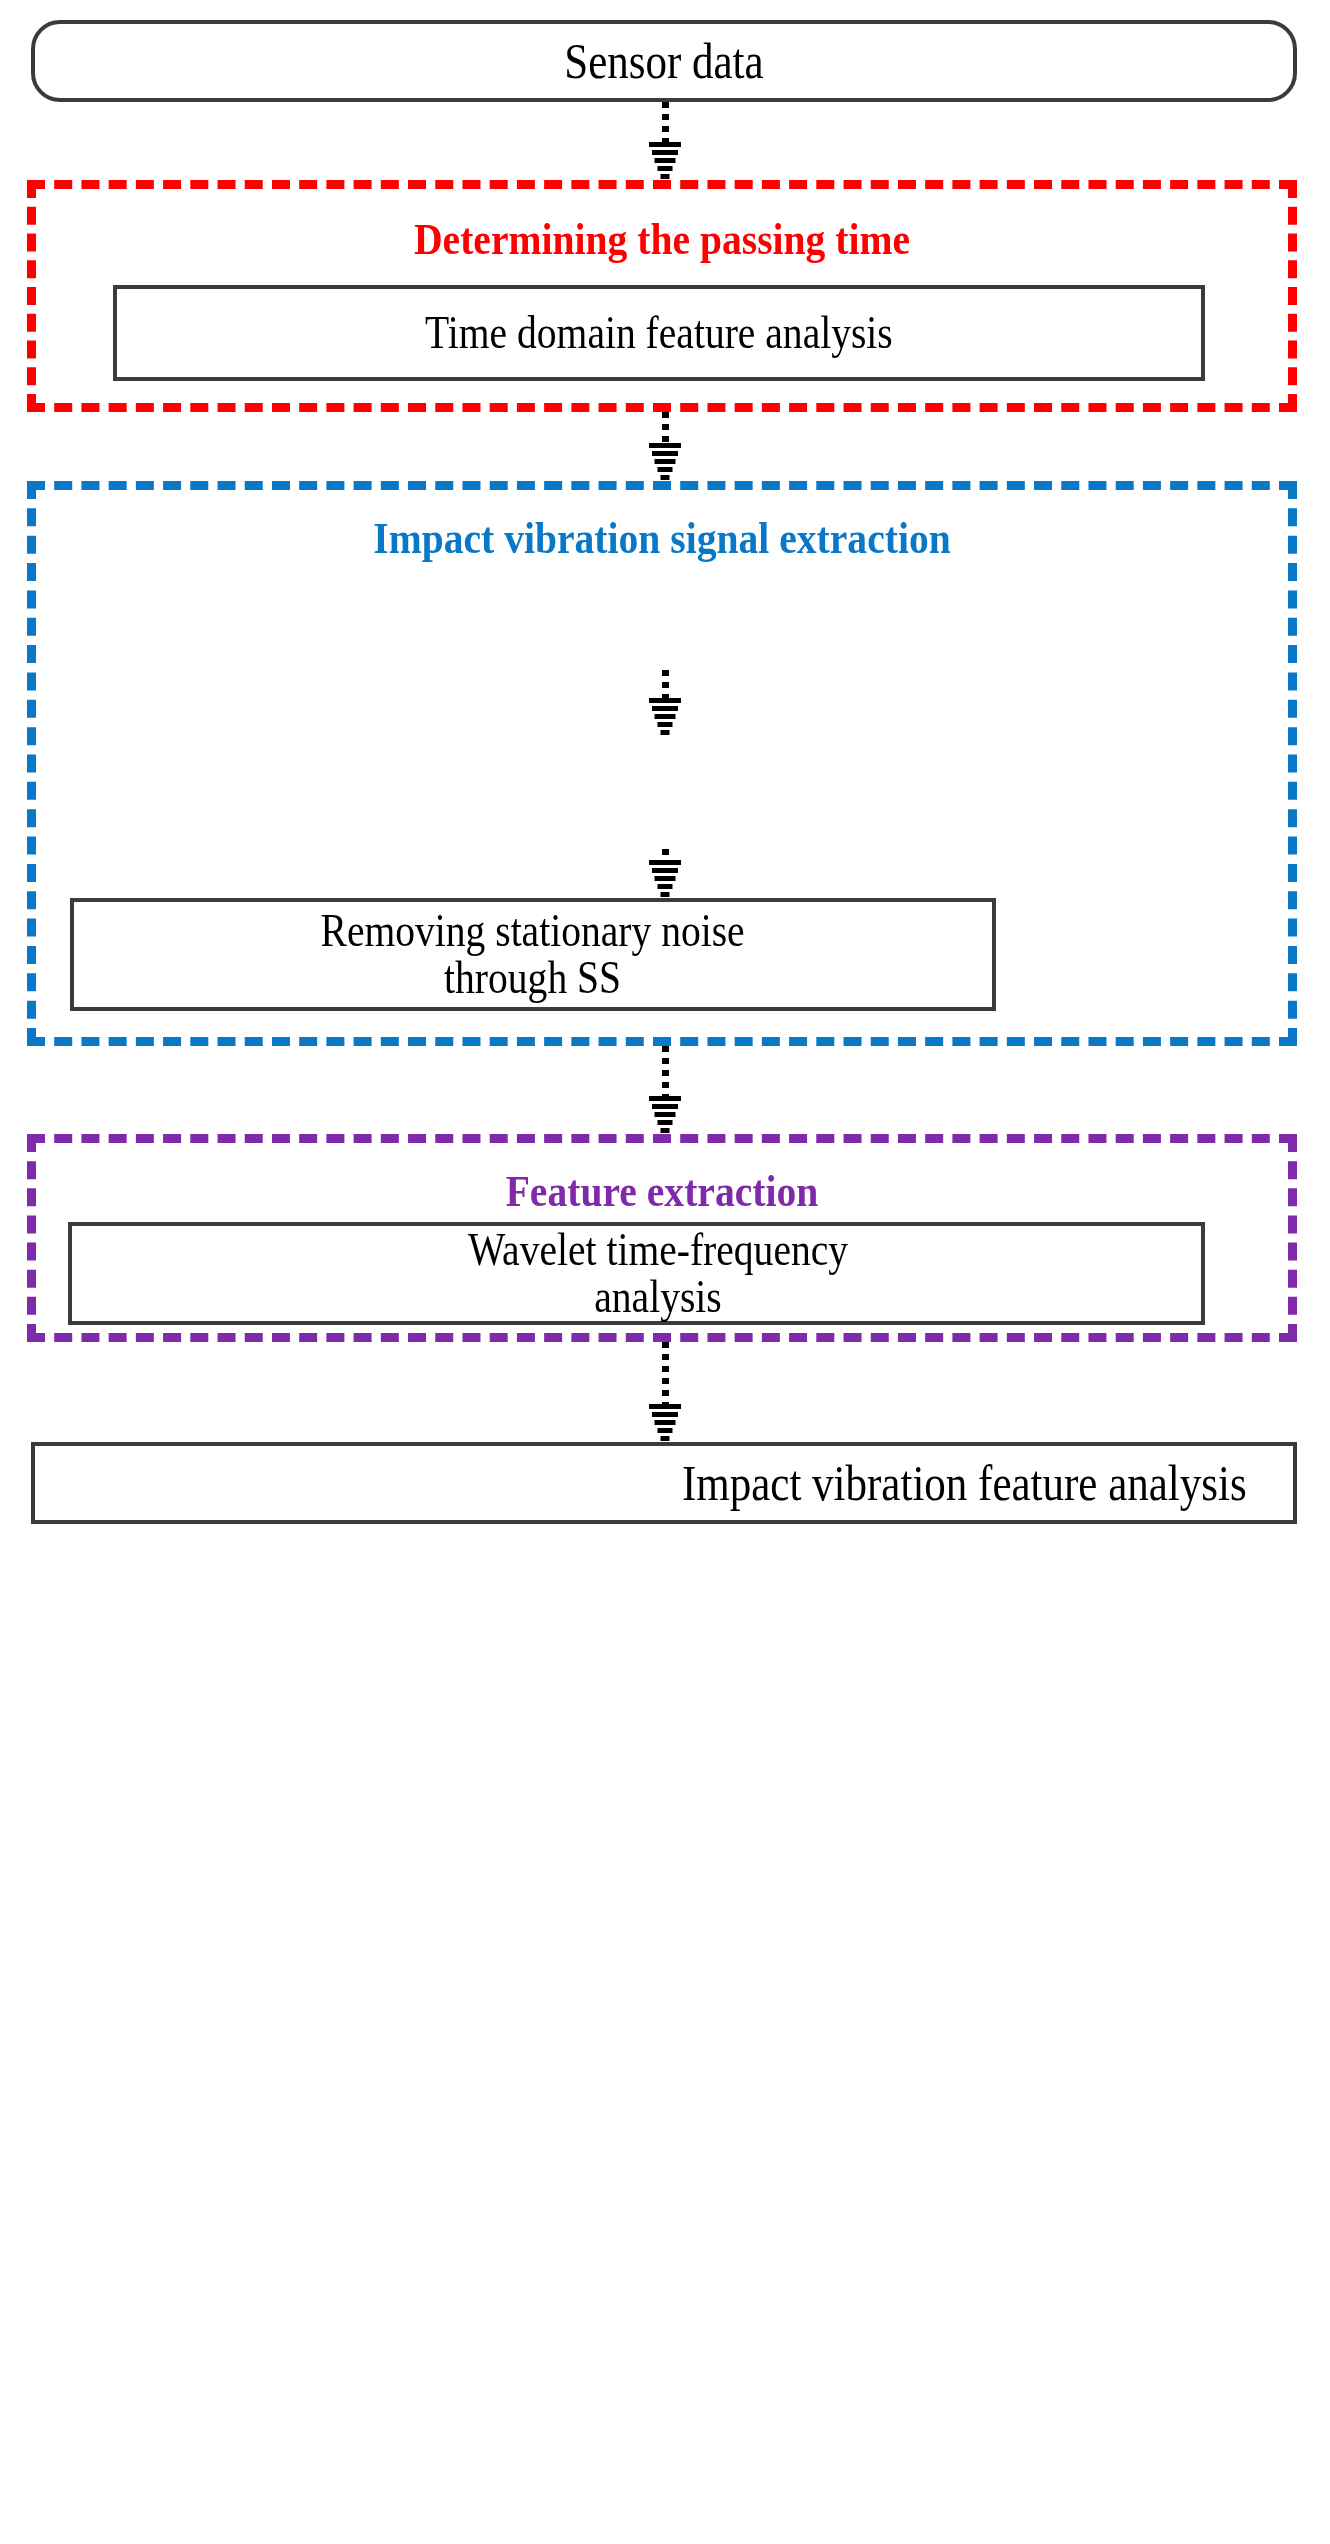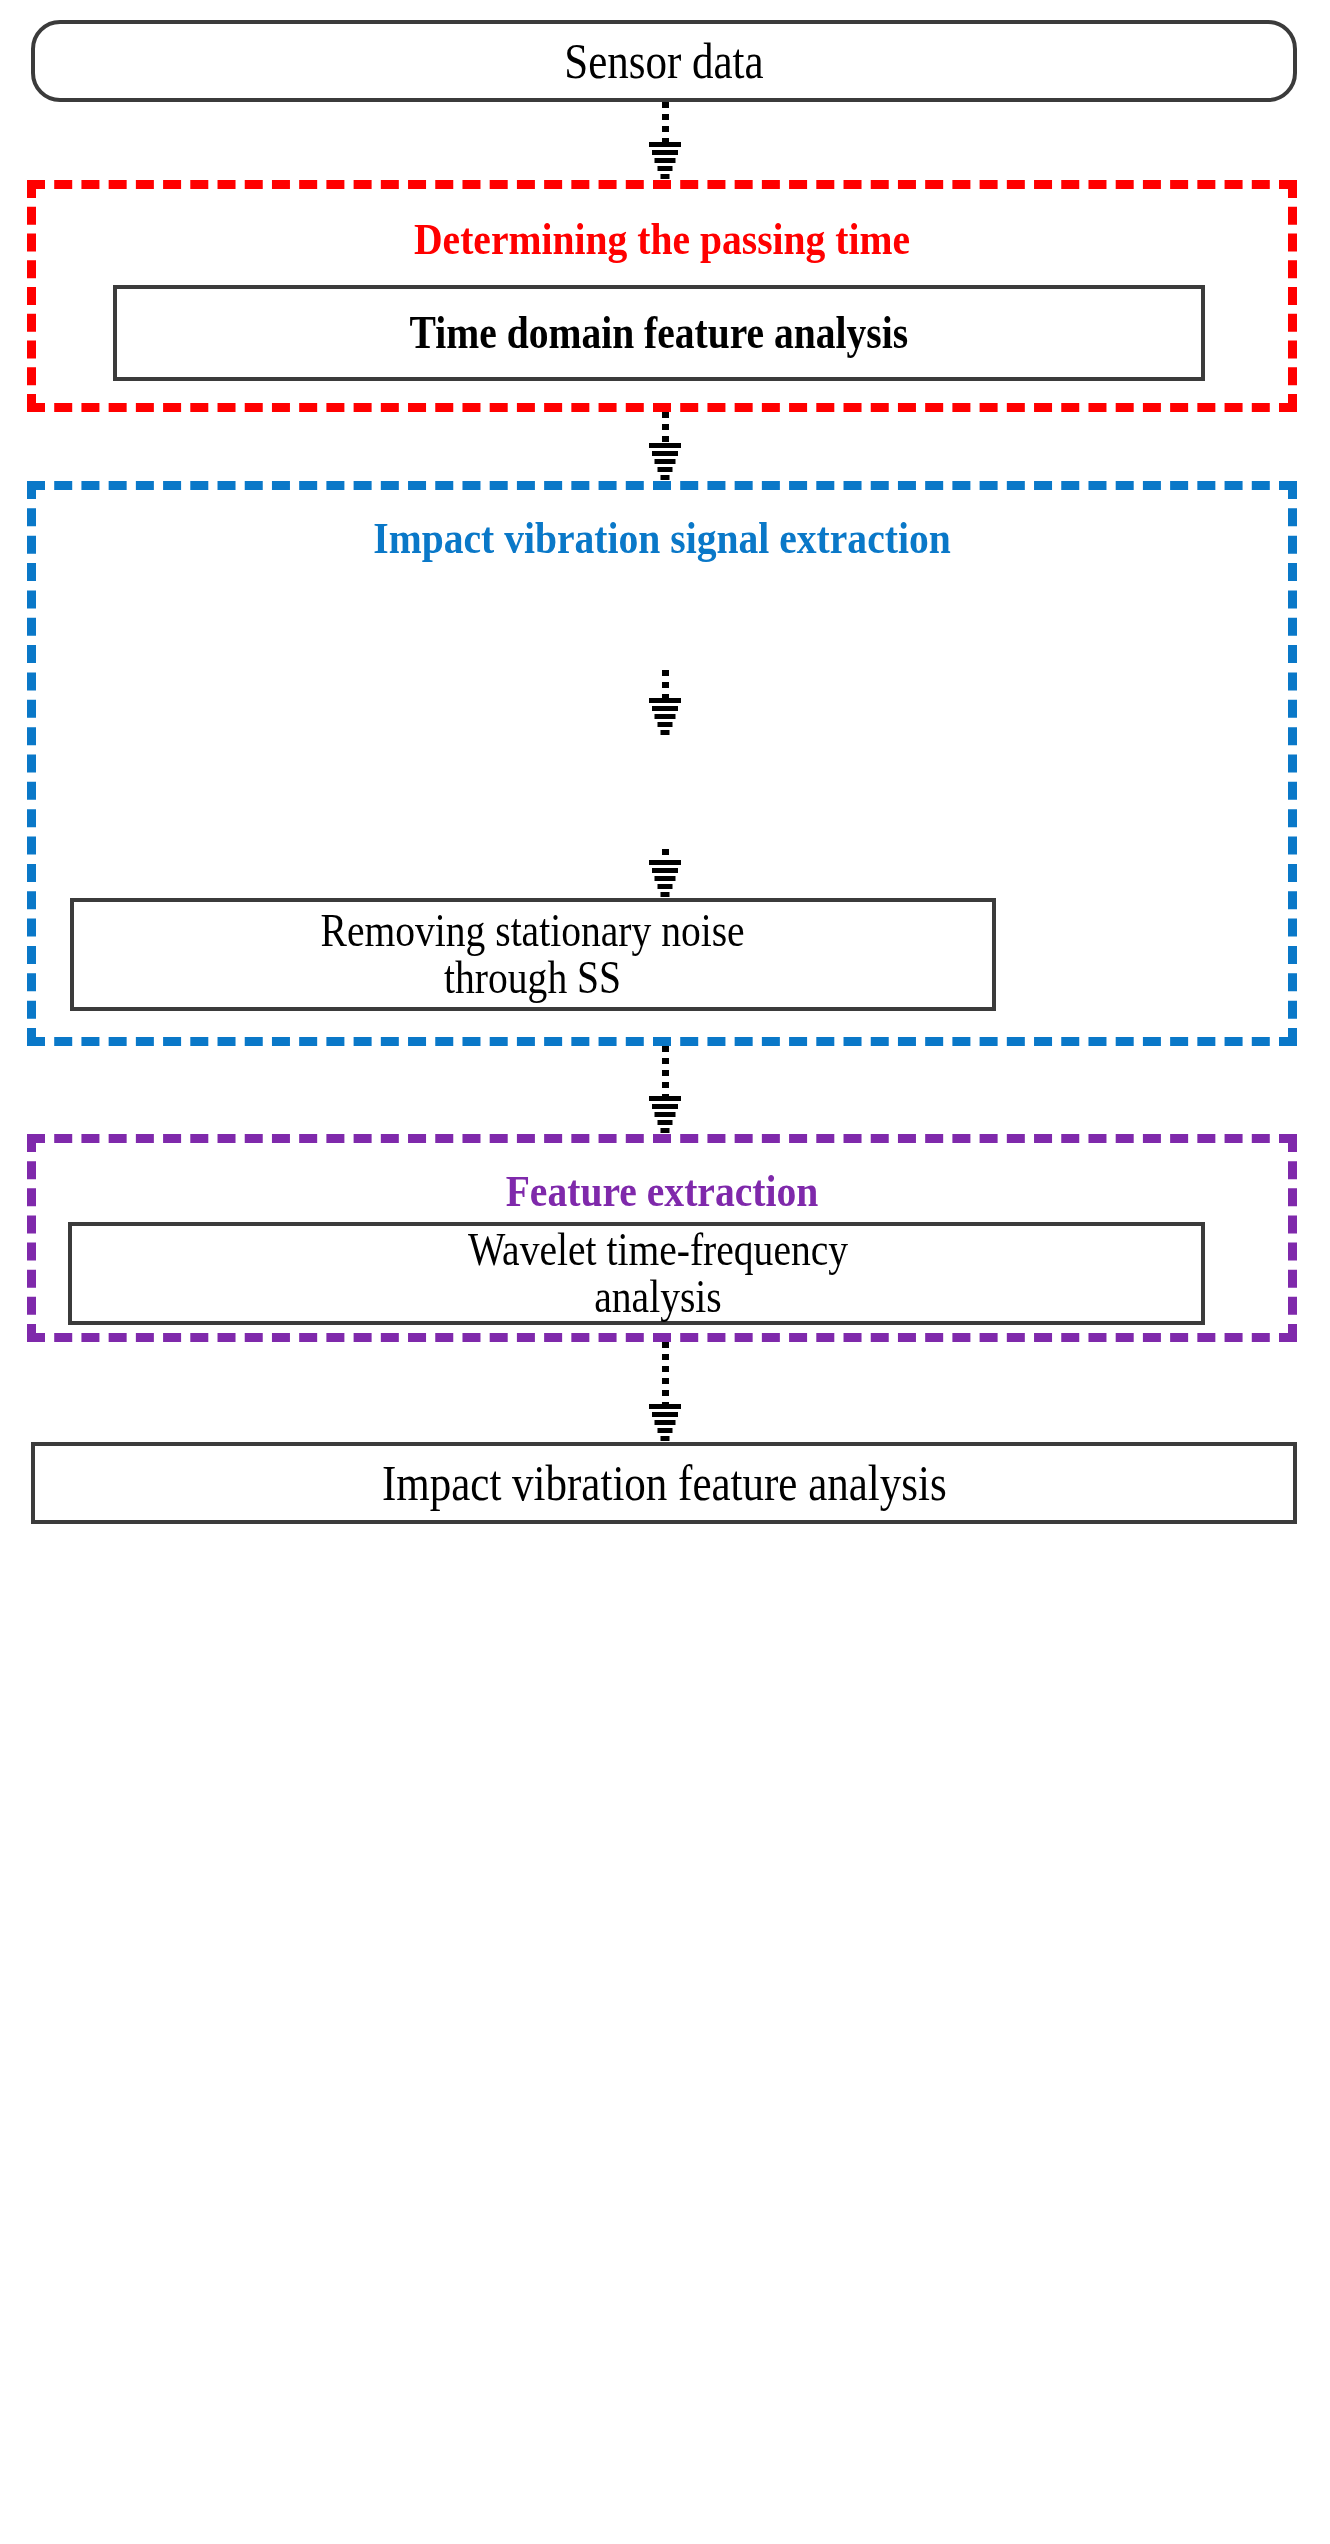--- a/index.html
+++ b/index.html
@@ -101,38 +101,38 @@
     background: #000000;
     display: block;
   }
 
   
   #box-sensor      { left: 31px;  top: 20px;   width: 1266px; height: 82px; border-radius: 29px; }
   #box-sensor .txt { font-size: 50px; }
 
   #grp-red         { left: 27px;  top: 180px;  width: 1270px; height: 232px; }
   #grp-red .group-title { top: 24px; font-size: 45px; }
-  #box-timedomain  { left: 113px; top: 285px;  width: 1092px; height: 96px; font-weight: bold; }
+  #box-timedomain  { left: 113px; top: 285px;  width: 1092px; height: 96px; }
   #box-timedomain .txt { font-size: 46px; }
 
   #grp-blue        { left: 27px;  top: 481px;  width: 1270px; height: 565px; }
   #grp-blue .group-title { top: 22px; font-size: 45px; }
   #box-vmd         { left: 70px;  top: 573px;  width: 1135px; height: 97px; }
   #box-vmd .txt    { font-size: 46px; }
   #box-imf         { left: 70px;  top: 736px;  width: 1135px; height: 113px; }
   #box-imf .txt    { font-size: 46px; }
   #box-ss          { left: 70px;  top: 898px;  width: 926px; height: 113px; }
   #box-ss .txt     { font-size: 46px; }
 
   #grp-purple      { left: 27px;  top: 1134px; width: 1270px; height: 208px; }
   #grp-purple .group-title { top: 22px; font-size: 45px; }
   #box-wavelet     { left: 68px;  top: 1222px; width: 1137px; height: 103px; padding-left: 43px; }
   #box-wavelet .txt { font-size: 46px; }
 
-  #box-final       { left: 31px;  top: 1442px; width: 1266px; height: 82px; }
+  #box-final       { left: 31px;  top: 1442px; width: 1266px; height: 82px; justify-content: flex-end; }
   #box-final .txt  { font-size: 50px; }
 
   
   #arr-1 { left: 648px; top: 102px;  height: 78px;  }
   #arr-2 { left: 648px; top: 412px;  height: 69px;  }
   #arr-3 { left: 648px; top: 670px;  height: 66px;  }
   #arr-4 { left: 648px; top: 849px;  height: 49px;  }
   #arr-5 { left: 648px; top: 1046px; height: 88px;  }
   #arr-6 { left: 648px; top: 1342px; height: 100px; }
 </style>

